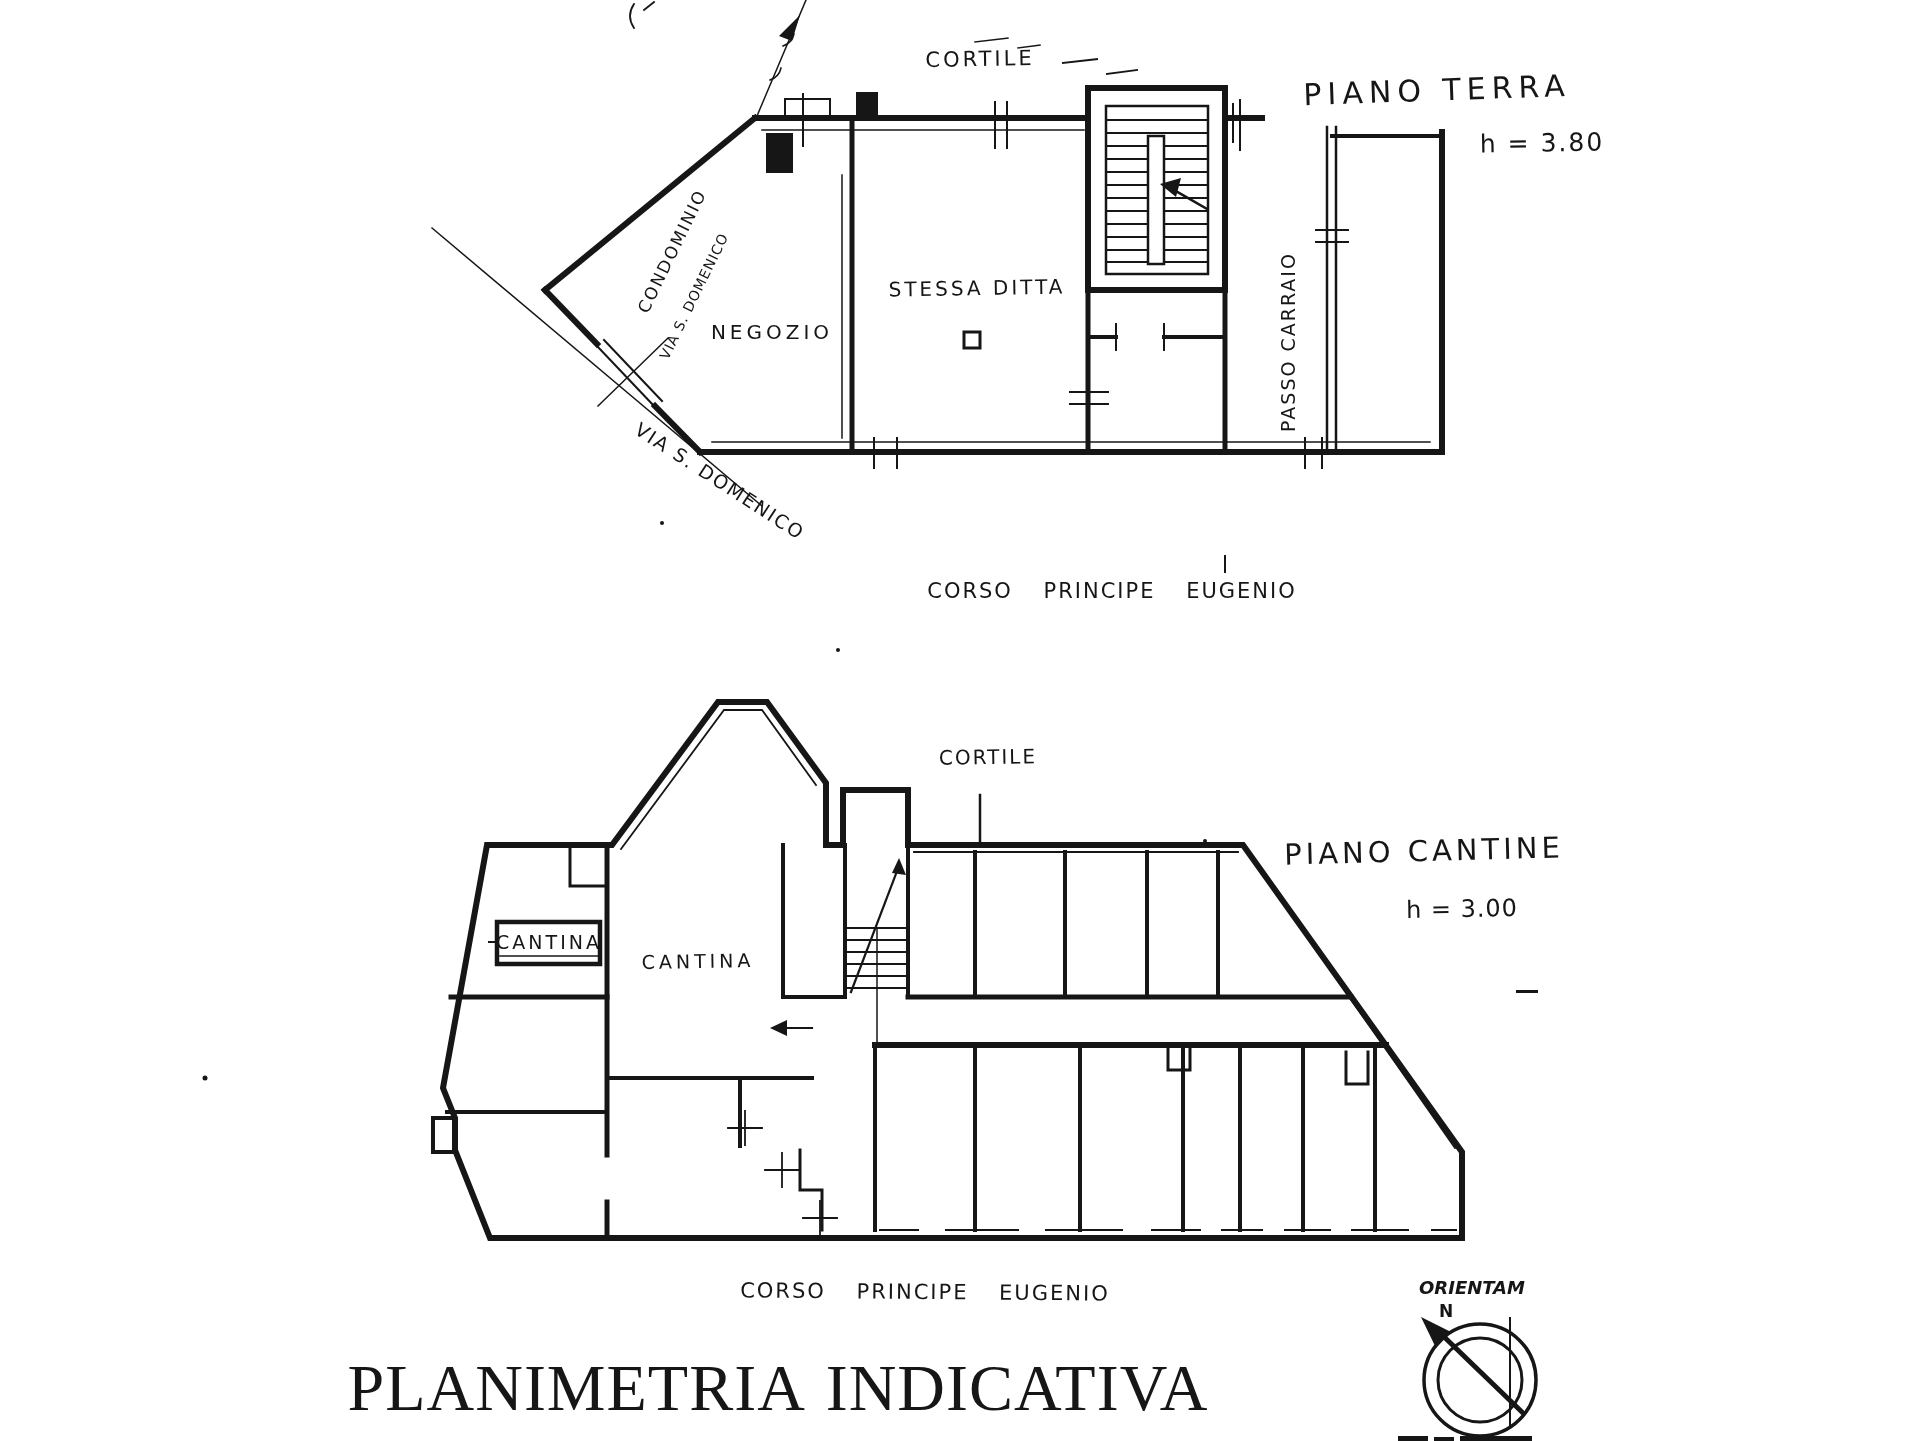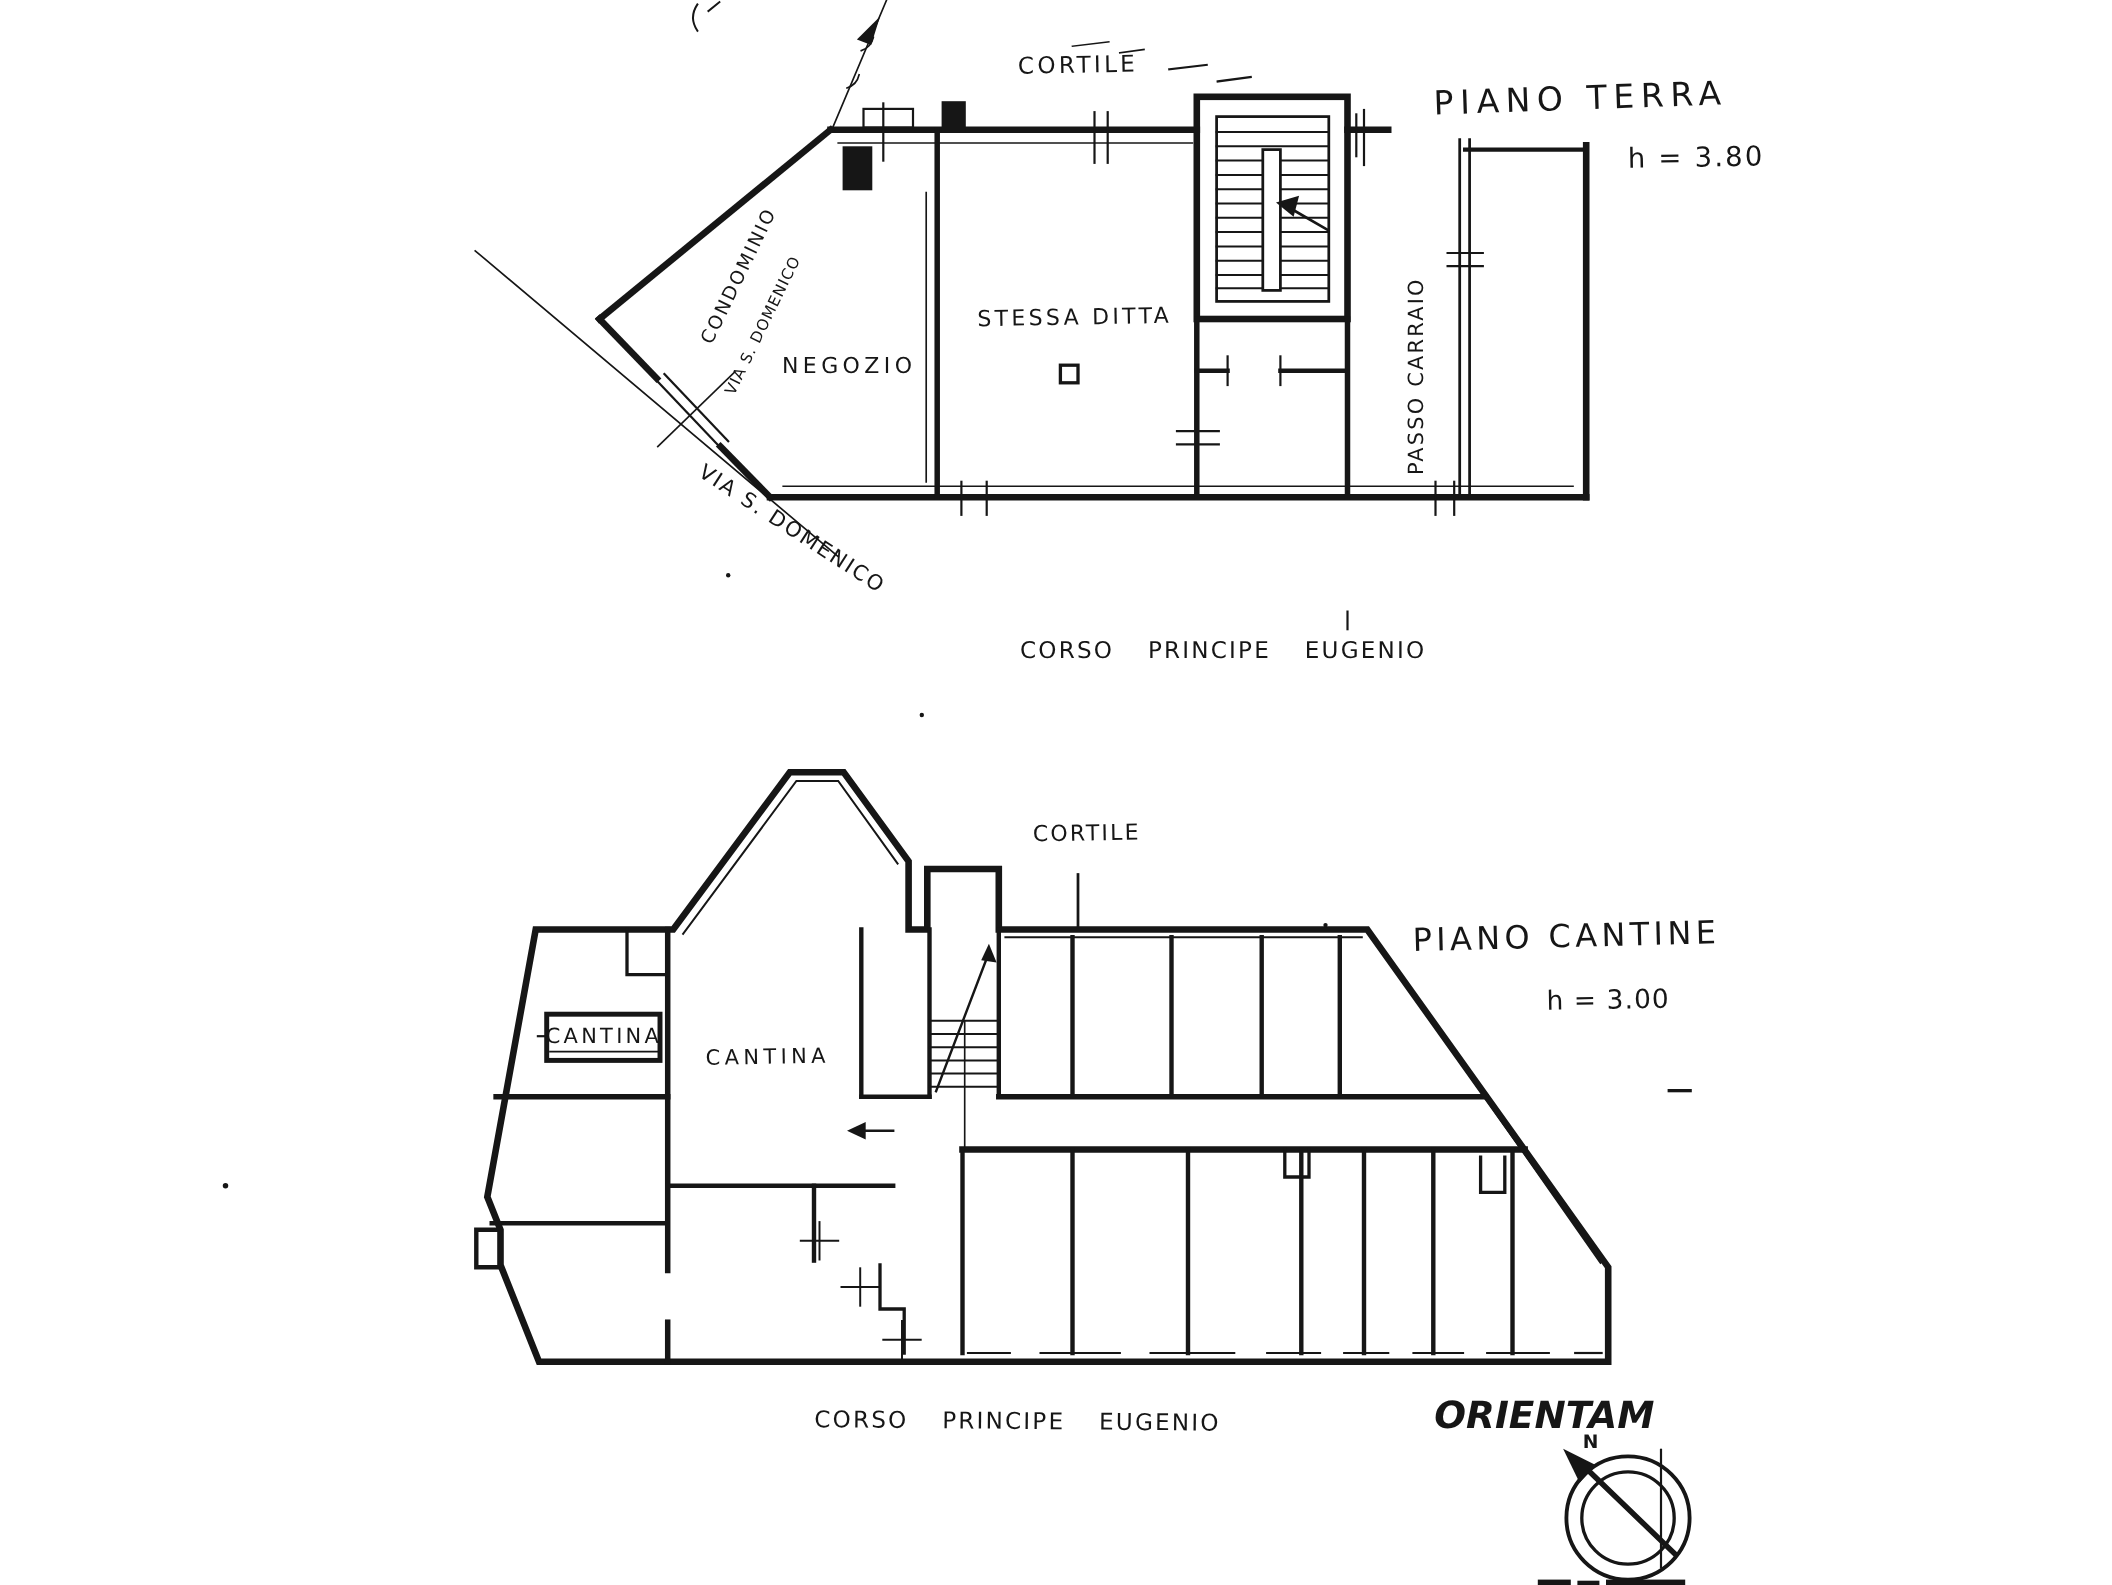--- a/index.html
+++ b/index.html
@@ -239,18 +239,19 @@
   <div class="lbl hand" style="left:1424px;top:851px;font-size:29px;letter-spacing:4px;transform:translate(-50%,-50%) rotate(-1.5deg);">PIANO CANTINE</div>
 
   <div class="lbl hand" style="left:1462px;top:909px;font-size:24px;letter-spacing:1px;transform:translate(-50%,-50%) rotate(-1deg);">h = 3.00</div>
 
   <div class="lbl" style="left:549px;top:942px;font-size:19px;letter-spacing:3px;">CANTINA</div>
 
   <div class="lbl" style="left:698px;top:961px;font-size:19px;letter-spacing:4px;transform:translate(-50%,-50%) rotate(-1deg);">CANTINA</div>
 
   <div class="lbl" style="left:925px;top:1292px;font-size:21px;letter-spacing:2px;word-spacing:22px;transform:translate(-50%,-50%) rotate(0.5deg);">CORSO PRINCIPE EUGENIO</div>
 
-  <div class="lbl compassword" style="left:1404px;top:1287px;font-size:34px;text-align:right;">ORIENTAM</div>
+  <div class="lbl compassword" style="left:1472px;top:1287px;font-size:18px;text-align:right;">ORIENTAM</div>
 
   <div class="lbl" style="left:1446px;top:1311px;font-size:17px;font-weight:bold;">N</div>
 
+  <div class="lbl title" style="left:778px;top:1388px;font-size:66px;">PLANIMETRIA INDICATIVA</div>
 
 </div>
 
 </body></html>

